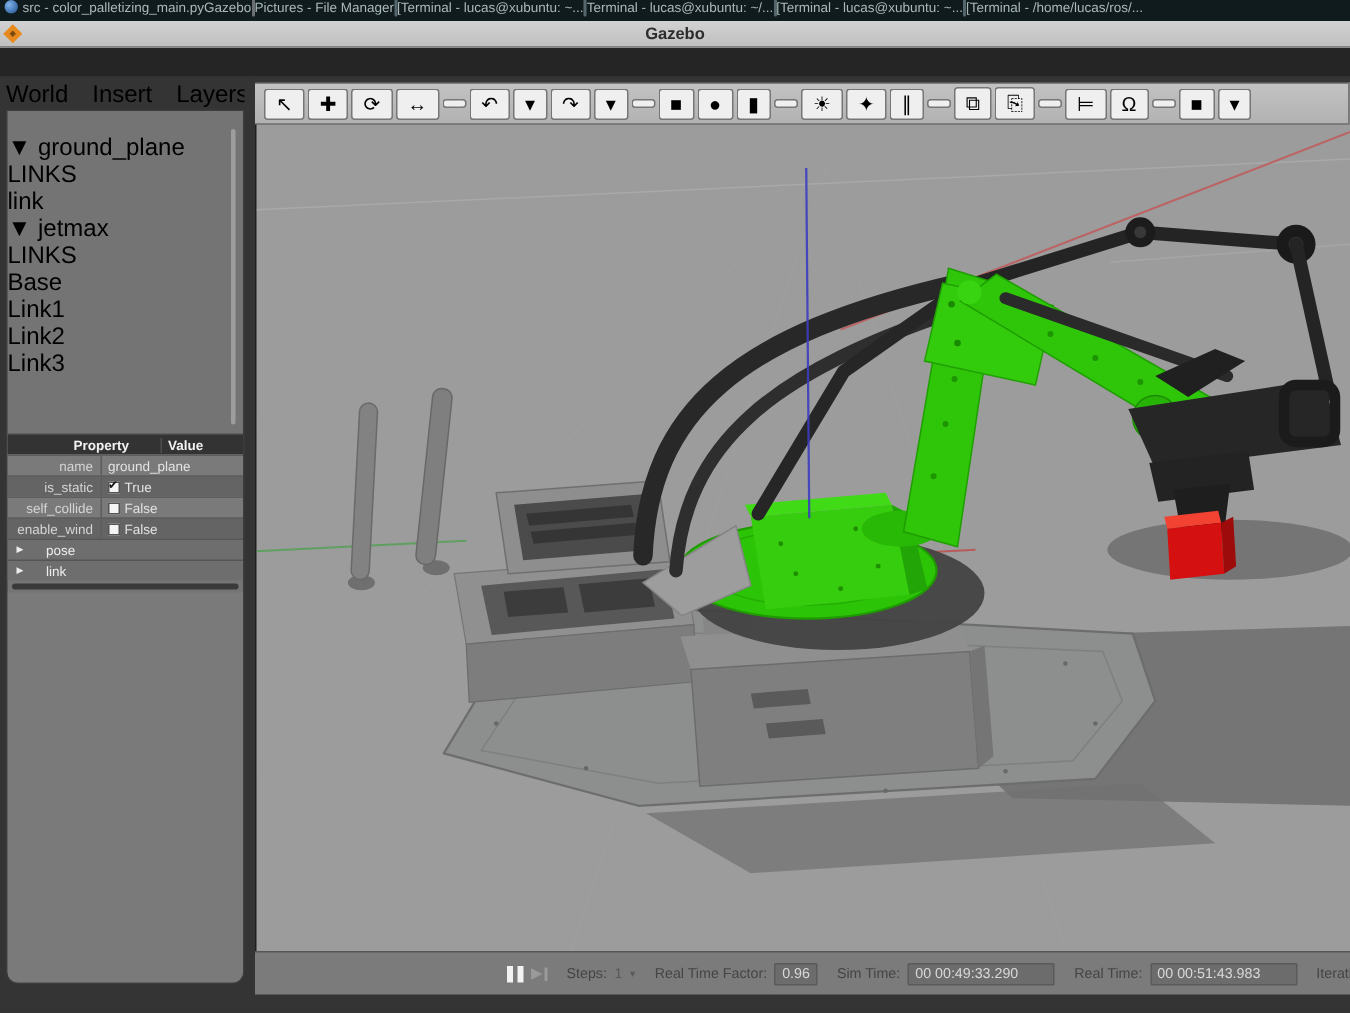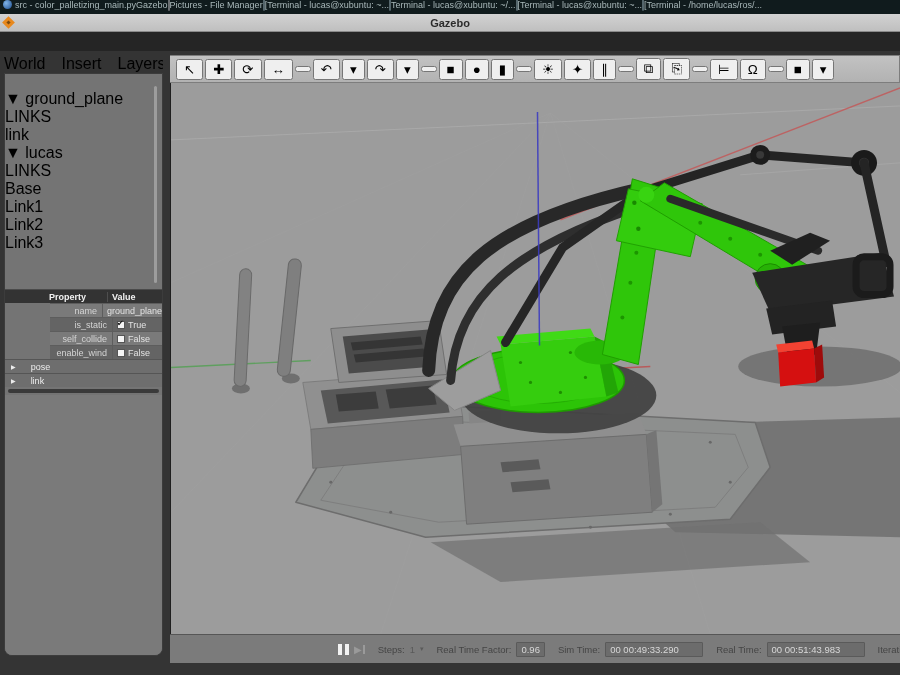--- a/index.html
+++ b/index.html
@@ -38,21 +38,21 @@
   .tabs{display:flex;gap:16px;height:18px;flex:0 0 auto;}
   .panel-body{flex:1;background:#747474;border:1px solid #3c3c3c;border-radius:0 0 8px 8px;
     margin-bottom:7px;display:flex;flex-direction:column;overflow:hidden;position:relative;}
   .tree{height:199px;overflow:hidden;position:relative;padding-top:16px;flex:0 0 auto;}
   .tree-scroll{position:absolute;right:5px;top:12px;bottom:6px;width:3px;background:#9d9d9d;border-radius:2px;}
   
   .props{flex:0 0 auto;border-top:1px solid #4a4a4a;font-size:9px;}
   .phead{display:flex;background:#333333;color:#f2f2f2;font-weight:bold;height:13px;align-items:center;}
   .phead .c1{width:62px;padding-left:4px;box-sizing:border-box;margin-left:40px;}
   .phead .c2{flex:1;padding-left:4px;border-left:1px solid #4e4e4e;}
-  .prow{display:flex;height:13px;align-items:center;color:#e2e2e2;border-top:1px solid #5d5d5d;margin-left:45px;}
+  .prow{display:flex;height:13px;align-items:center;color:#e2e2e2;border-top:1px solid #5d5d5d;}
   .prow .c1{width:62px;text-align:right;padding-right:5px;box-sizing:border-box;color:#d4d4d4;}
   .prow .c2{flex:1;padding-left:4px;border-left:1px solid #5d5d5d;display:flex;align-items:center;gap:3px;height:100%;}
   .prow.odd{background:#7a7a7a;}
   .prow.even{background:#646464;}
   .cb{width:8px;height:8px;background:#f4f4f4;border:1px solid #555;box-sizing:border-box;position:relative;flex:0 0 auto;}
   .cb.checked::after{content:"✔";position:absolute;left:-1px;top:-3px;font-size:8px;color:#111;}
   .pgroup{display:flex;align-items:center;height:13px;background:#6e6e6e;border-top:1px solid #555;
     color:#ececec;gap:15px;padding-left:6px;}
   .pgroup .garr{font-size:6px;color:#ececec;}
   .props-endbar{height:4px;background:#3a3a3a;border-radius:2px;margin:2px 3px;}
@@ -166,21 +166,21 @@
                 <div>
                   <span class="arr"></span>
                   <span class="tlabel">LINKS</span>
                 </div>
                 <div>
                   <span class="arr"></span>
                   <span class="tlabel">link</span>
                 </div>
                 <div>
                   <span class="arr">▼</span>
-                  <span class="tlabel">lucas</span>
+                  <span class="tlabel">jetmax</span>
                 </div>
                 <div>
                   <span class="arr"></span>
                   <span class="tlabel">LINKS</span>
                 </div>
                 <div>
                   <span class="arr"></span>
                   <span class="tlabel">Base</span>
                 </div>
                 <div>

